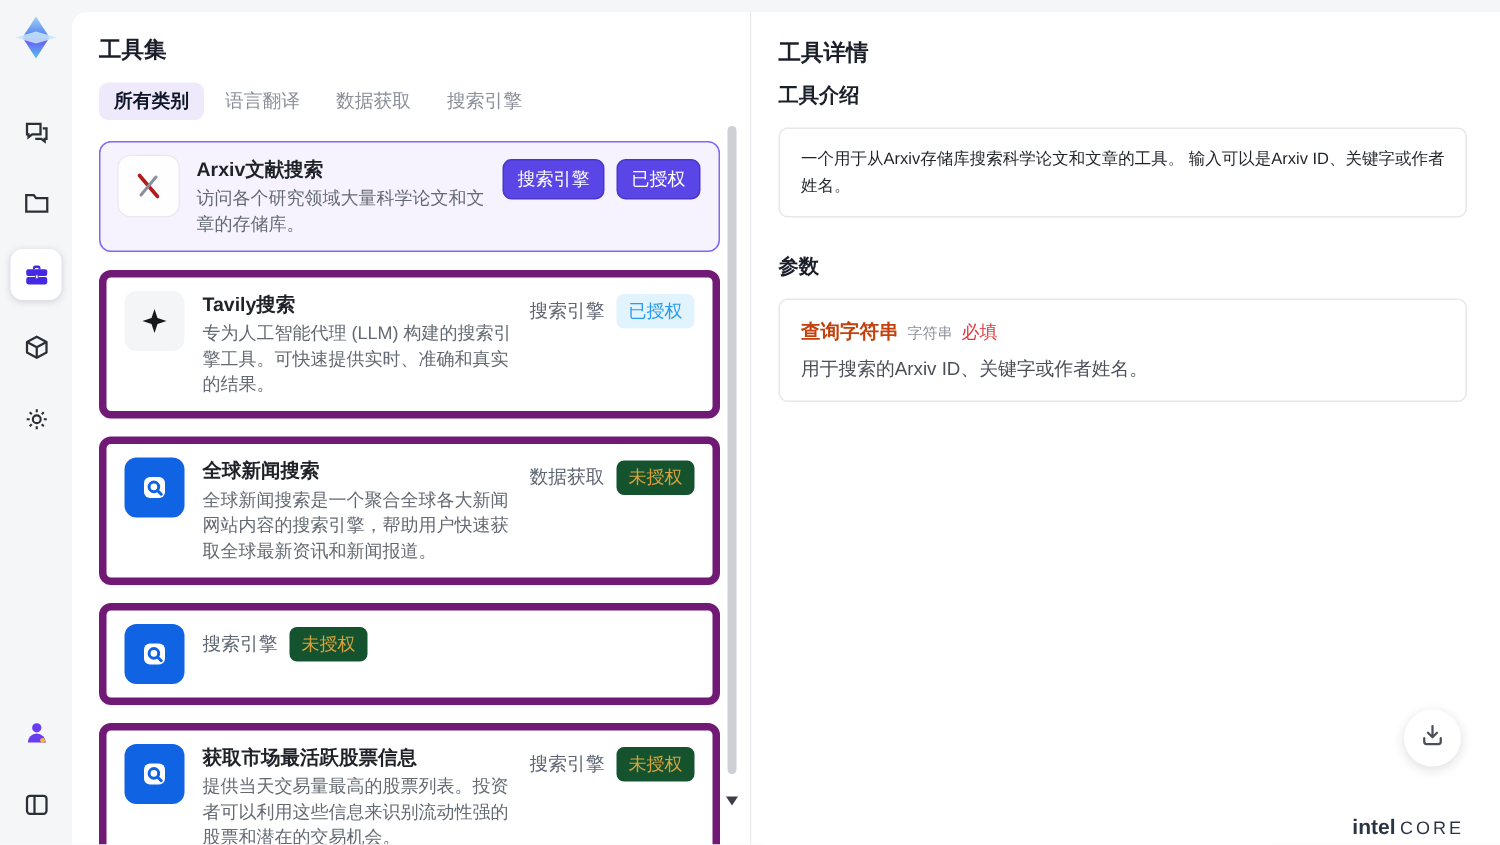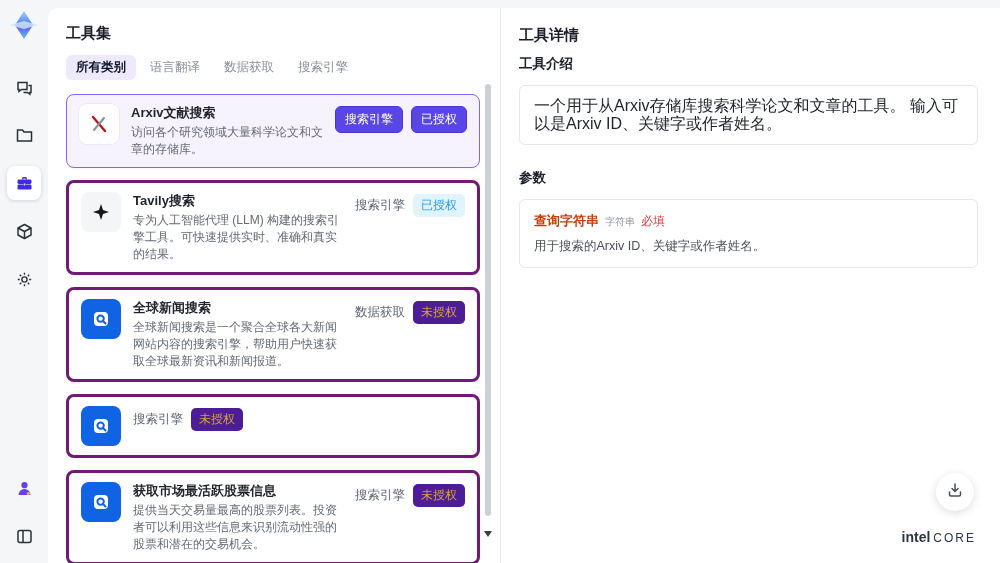--- a/index.html
+++ b/index.html
@@ -39,21 +39,21 @@
   .tabs { display:flex; align-items:center; gap:4px; margin-bottom:14px; }
   .tab {
     font-size:12.5px; color:#8a8f99; padding:4px 10px; border-radius:6px; cursor:pointer;
     white-space:nowrap;
   }
   .tab.active { background:#eee9fb; color:#0f172a; font-weight:bold; }
 
   .cards { display:flex; flex-direction:column; gap:12px; }
   .card {
     display:flex; align-items:flex-start; gap:12px;
-    border:3px solid #701a75; border-radius:8px; background:#fff;
+    border:5px solid #701a75; border-radius:8px; background:#fff;
     padding:9px 12px; cursor:pointer; box-shadow:0 1px 2px rgba(31,35,41,.03);
   }
   .card.selected { border:1.5px solid #8566f0; background:#f7f3fe; }
   .tool-icon {
     width:40px; height:40px; border-radius:8px; flex-shrink:0;
     display:flex; align-items:center; justify-content:center;
   }
   .tool-icon.light { background:#f4f5f7; }
   .tool-icon.white { background:#fefefe; box-shadow:0 0 0 1px rgba(0,0,0,.04); }
   .tool-icon.blue  { background:#1063e2; }
@@ -61,62 +61,62 @@
   .card-title { font-size:13px; font-weight:bold; color:#1f2329; line-height:18px; margin-bottom:2px; }
   .card-desc  { font-size:12px; color:#646a73; line-height:17px; }
   .card-tags { display:flex; align-items:center; gap:8px; flex-shrink:0; padding-top:2px; }
   .chip-btn {
     background:#5a46e6; color:#fff; font-size:12px; padding:4px 9px;
     border-radius:6px; border:1px solid #4936c9; white-space:nowrap; cursor:pointer;
   }
   .cat-text { font-size:12.5px; color:#5f6673; white-space:nowrap; }
   .pill { font-size:12px; padding:3px 8px; border-radius:5px; white-space:nowrap; }
   .pill.blue   { background:#e1f3fd; color:#2a9af0; }
-  .pill.orange { background:#4c1d95; color:#d9a23d; }
+  .pill.orange { background:#14532d; color:#d9a23d; }
 
   
   .scroll-thumb {
     position:absolute; right:9px; top:76px; width:6px; height:432px;
     background:#cdd0d5; border-radius:3px; cursor:pointer;
   }
   .scroll-arrow {
     position:absolute; right:8px; bottom:26px; width:0; height:0; cursor:pointer;
     border-left:4px solid transparent; border-right:4px solid transparent;
     border-top:6px solid #3a3f46;
   }
 
   .v-divider { width:1px; background:#e8eaed; }
 
   
   .detail-panel { flex:1; padding:18px 22px 0 18px; background:#fff; }
   .detail-title { font-size:15px; font-weight:bold; color:#1a1f29; margin-bottom:10px; }
   .section-h { font-size:13.5px; font-weight:bold; color:#1a1f29; margin-bottom:12px; }
   .info-box {
     border:1px solid #e5e7eb; border-radius:6px; background:#fff;
-    padding:11px 14px; font-size:16px; color:#1f2329; line-height:18px;
+    padding:11px 14px; font-size:11px; color:#1f2329; line-height:18px;
     margin-bottom:24px;
   }
   .param-box {
     border:1px solid #e5e7eb; border-radius:6px; background:#fff;
     padding:12px 14px;
   }
   .param-line { display:flex; align-items:baseline; gap:6px; margin-bottom:8px; }
   .param-name { font-size:13px; font-weight:bold; color:#c2410c; }
   .param-type { font-size:10px; color:#8a8f99; }
   .param-required { font-size:12px; color:#e0393e; }
   .param-desc { font-size:12.5px; color:#4a4f58; }
 
   
   .download-fab {
     position:absolute; right:26px; bottom:52px; width:38px; height:38px;
     border-radius:50%; background:#fff; box-shadow:0 2px 8px rgba(31,35,41,.15);
     display:flex; align-items:center; justify-content:center; cursor:pointer;
   }
   .intel-brand {
-    position:absolute; right:24px; bottom:18px; color:#2b3445;
+    position:absolute; right:24px; bottom:4px; color:#2b3445;
     display:flex; align-items:baseline; gap:3px; user-select:none;
   }
   .intel-word { font-size:14px; font-weight:bold; letter-spacing:0; }
   .core-word  { font-size:12px; letter-spacing:2px; }
 </style>
 </head>
 <body>
 
 <div class="app">
 

